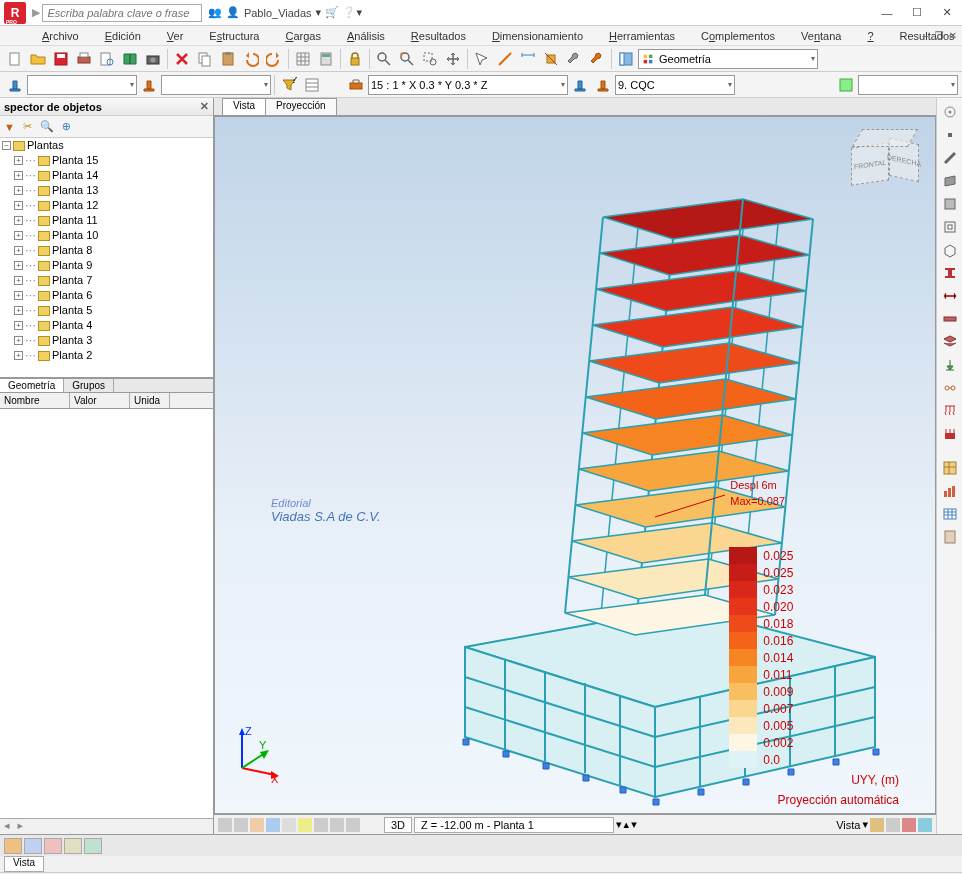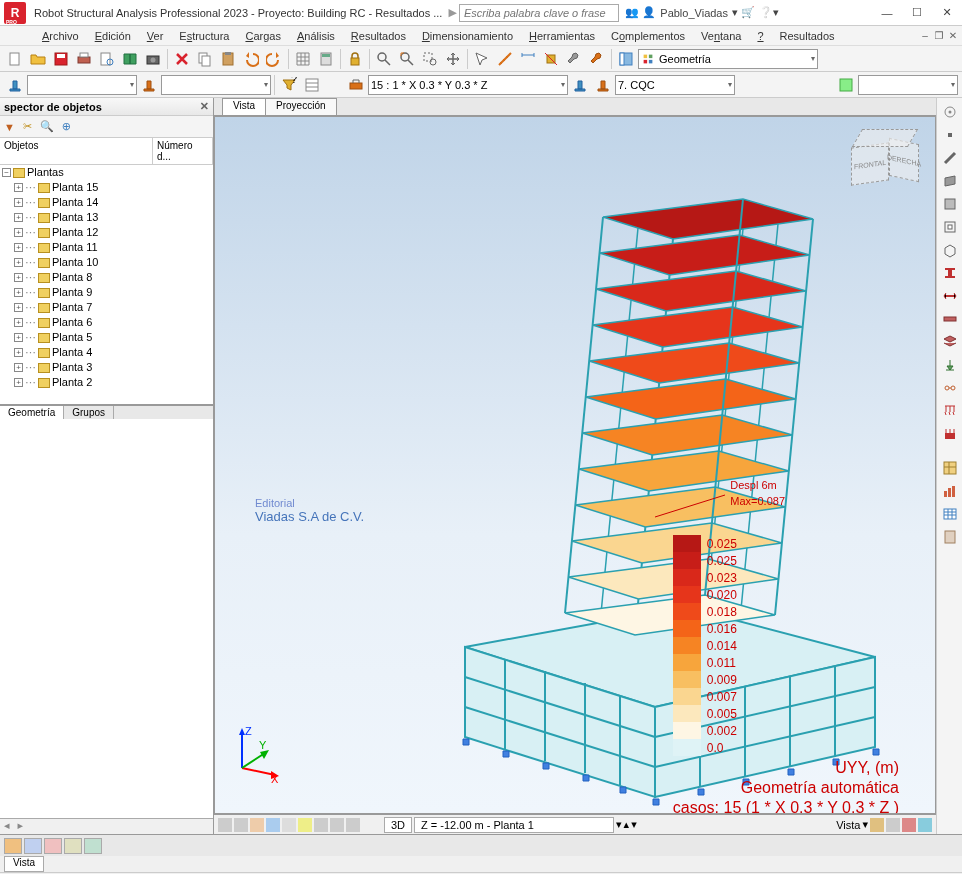--- a/index.html
+++ b/index.html
@@ -11,21 +11,21 @@
 .app-icon::after { content: 'PRO'; font-size: 5px; position: absolute; bottom: -1px; left: 2px; }
 .titlebar .title { flex: 0 0 auto; padding: 0 4px; color: #333; }
 .titlebar .play { color: #999; margin: 0 2px; }
 .titlebar input.search { width: 160px; height: 18px; border: 1px solid #aaa; padding: 0 4px; font-style: italic; color: #888; }
 .titlebar .userarea { display: flex; align-items: center; gap: 4px; margin-left: 6px; }
 .titlebar .userarea span { color: #444; }
 .titlebar .spacer { flex: 1; }
 .win-btn { width: 30px; height: 20px; display: inline-flex; align-items: center; justify-content: center; color: #444; }
 
 
-.menubar { height: 20px; background: #f4f4f4; display: flex; align-items: center; padding: 0 30px 0 35px; border-bottom: 1px solid #ddd; gap: 2px; position: relative; }
+.menubar { height: 20px; background: #f4f4f4; display: flex; align-items: center; padding: 0 30px 0 35px; border-bottom: 1px solid #ddd; gap: 12px; position: relative; }
 .menubar .item { padding: 2px 7px; color: #333; }
 .menubar .item u { text-decoration: underline; }
 .menubar .right { position: absolute; right: 2px; display: flex; }
 .menubar .right span { width: 14px; text-align: center; color: #666; font-size: 10px; }
 
 
 .toolbar { height: 26px; background: #f4f4f4; border-bottom: 1px solid #ccc; display: flex; align-items: center; padding: 0 4px; gap: 1px; }
 .tbtn { width: 22px; height: 22px; display: inline-flex; align-items: center; justify-content: center; border: 1px solid transparent; }
 .tbtn svg { width: 16px; height: 16px; }
 .sep { width: 1px; height: 20px; background: #ccc; margin: 0 2px; }
@@ -60,25 +60,25 @@
 
 
 .viewcube { position: absolute; top: 10px; right: 14px; width: 70px; height: 60px; }
 .viewcube .face { position: absolute; border: 1px dashed #999; background: rgba(240,240,240,0.6); font-size: 7px; display: flex; align-items: center; justify-content: center; color: #888; }
 
 
 .building { position: absolute; left: 230px; top: 60px; width: 450px; height: 640px; }
 
 
 .annot { position: absolute; color: #c00; font-size: 12px; line-height: 16px; }
-.legend { position: absolute; right: 36px; top: 418px; }
+.legend { position: absolute; right: 36px; top: 430px; }
 .legend-row { display: flex; align-items: center; height: 17px; }
 .legend-row .sw { width: 28px; height: 17px; margin-right: 6px; }
 .legend-row .val { color: #c00; font-size: 12px; }
-.legend-title { color: #c00; font-size: 16px; text-align: right; margin-top: 4px; line-height: 16px; }
+.legend-title { color: #c00; font-size: 12px; text-align: right; margin-top: 4px; line-height: 16px; }
 
 
 .triad { position: absolute; left: 12px; bottom: 30px; width: 60px; height: 60px; }
 
 
 .viewbar { height: 20px; background: #f0f0f0; border-top: 1px solid #999; display: flex; align-items: center; padding: 0 4px; gap: 2px; font-size: 10px; }
 .viewbar .seg { border: 1px solid #aaa; padding: 0 6px; background: #fff; height: 16px; line-height: 14px; }
 
 
 .righttools { width: 26px; background: #f4f4f4; border-left: 1px solid #ccc; display: flex; flex-direction: column; align-items: center; padding-top: 4px; gap: 3px; }
@@ -86,33 +86,32 @@
 
 
 .bottomtabs { height: 22px; background: #e8e8e8; border-top: 1px solid #999; display: flex; align-items: center; padding: 0 4px; gap: 2px; }
 .bottomtabs .bt { width: 18px; height: 16px; border: 1px solid #aaa; background: #fff; }
 .vistab { height: 16px; display:flex; padding-left:4px; }
 .vistab div { border:1px solid #aaa; padding:0 8px; font-size:10px; background:#fff;}
 
 
 .statusbar { height: 18px; background: #f0f0f0; border-top: 1px solid #ccc; display: flex; align-items: center; padding: 0 6px; gap: 10px; font-size: 10px; color: #333; }
 
-.watermark { position:absolute; left:40px; top:380px; color:#4060c0; font-size:14px; opacity:0.7; }
+.watermark { position:absolute; left:56px; top:380px; color:#4060c0; font-style:italic; font-size:14px; opacity:0.7; }
 .watermark .sa { color:#0040a0; font-size:13px; }
 
 ::-webkit-scrollbar { width: 16px; height: 16px; }
 ::-webkit-scrollbar-track { background: #f0f0f0; }
 ::-webkit-scrollbar-thumb { background: #c8c8c8; border: 1px solid #aaa; }
 </style>
 </head>
 <body>
 
 <div class="titlebar">
   <div class="app-icon">R</div>
-  <span class="title">Robot Structural Analysis Professional 2023 - Proyecto: Building RC - Resultados ...</span>
   <span class="play">▶</span>
   <input class="search" placeholder="Escriba palabra clave o frase" style="">
   <div class="userarea">
     <span>👥</span>
     <span>👤</span>
     <span>Pablo_Viadas</span>
     <span>▾</span>
     <span>🛒</span>
     <span>❔▾</span>
   </div>
@@ -355,21 +354,21 @@
       <svg viewBox="0 0 16 16">
         <path d="M3 12h10v2H3z M6 4h4v8H6z" fill="#4090c0" stroke="#2060a0"></path>
       </svg>
     </div>
   <div class="tbtn">
       <svg viewBox="0 0 16 16">
         <path d="M3 12h10v2H3z M6 4h4v8H6z" fill="#d97018" stroke="#a05010"></path>
       </svg>
     </div>
   <div class="combo" style="width:120px">
-    <span>7. CQC</span>
+    <span>9. CQC</span>
     <span class="arrow">▾</span>
   </div>
   <div style="flex:1"></div>
   <div class="tbtn">
       <svg viewBox="0 0 16 16">
         <rect x="2" y="2" width="12" height="12" fill="#8e8" stroke="#4a4"></rect>
       </svg>
     </div>
   <div class="combo" style="width:100px">
       <span class="arrow">▾</span>
@@ -382,24 +381,20 @@
     <div class="panel-header">
       <span>spector de objetos</span>
       <span class="x">✕</span>
     </div>
     <div class="panel-toolbar">
       <span style="color:#c06020">▼</span>
       <span style="color:#c09020">✂</span>
       <span style="color:#4080c0">🔍</span>
       <span style="color:#4080c0">⊕</span>
     </div>
-    <div class="tree-header">
-      <div style="flex:1">Objetos</div>
-      <div style="width:60px">Número d...</div>
-    </div>
     <div class="tree">
       <div class="tree-item">
         <span class="exp">−</span>
         <span class="icon"></span>
         <span>Plantas</span>
       </div>
       <div id="tree-items">
           <div class="tree-item" style="padding-left: 14px;">
             <span class="exp">+</span>
             <span style="color:#888">⋯</span>
@@ -482,20 +477,25 @@
             <span class="exp">+</span>
             <span style="color:#888">⋯</span>
             <span class="icon"></span>
             <span>Planta 2</span>
           </div>
         </div>
     </div>
     <div class="tabs-bottom">
       <div class="active">Geometría</div>
       <div>Grupos</div>
+    </div>
+    <div class="prop-header">
+      <div style="width:70px">Nombre</div>
+      <div style="width:60px">Valor</div>
+      <div style="width:40px">Unida</div>
     </div>
     <div class="sidebar-fill"></div>
     <div style="height:16px;background:#f0f0f0;border-top:1px solid #aaa;display:flex">
       <span style="padding:0 4px;color:#888">◂</span>
       <span style="padding:0 4px;color:#888">▸</span>
     </div>
   </div>
 
   <div class="viewport-wrap">
     <div class="view-tabs">
@@ -685,21 +685,21 @@
             <div class="legend-row">
               <div class="sw" style="background:#fef6e4"></div>
               <div class="val">0.002</div>
             </div>
             <div class="legend-row">
               <div class="sw" style="background:#dff3f6"></div>
               <div class="val">0.0</div>
             </div>
           </div>
         <div class="legend-title">UYY, (m)</div>
-        <div class="legend-title">Geometría automática</div>
+        <div class="legend-title">Proyección automática</div>
         <div class="legend-title">casos: 15 (1 * X  0.3 * Y  0.3 * Z  )</div>
       </div>
 
       <svg class="triad" viewBox="0 0 60 60">
         <line x1="15" y1="45" x2="15" y2="10" stroke="#0030ff" stroke-width="2"></line>
           <polygon points="15,5 12,12 18,12" fill="#0030ff"></polygon>
           <text x="18" y="12" fill="#0030ff" font-size="10">Z</text>
         <line x1="15" y1="45" x2="48" y2="52" stroke="#ff0000" stroke-width="2"></line>
           <polygon points="52,53 44,48 44,56" fill="#ff0000"></polygon>
           <text x="44" y="60" fill="#ff0000" font-size="10">X</text>

